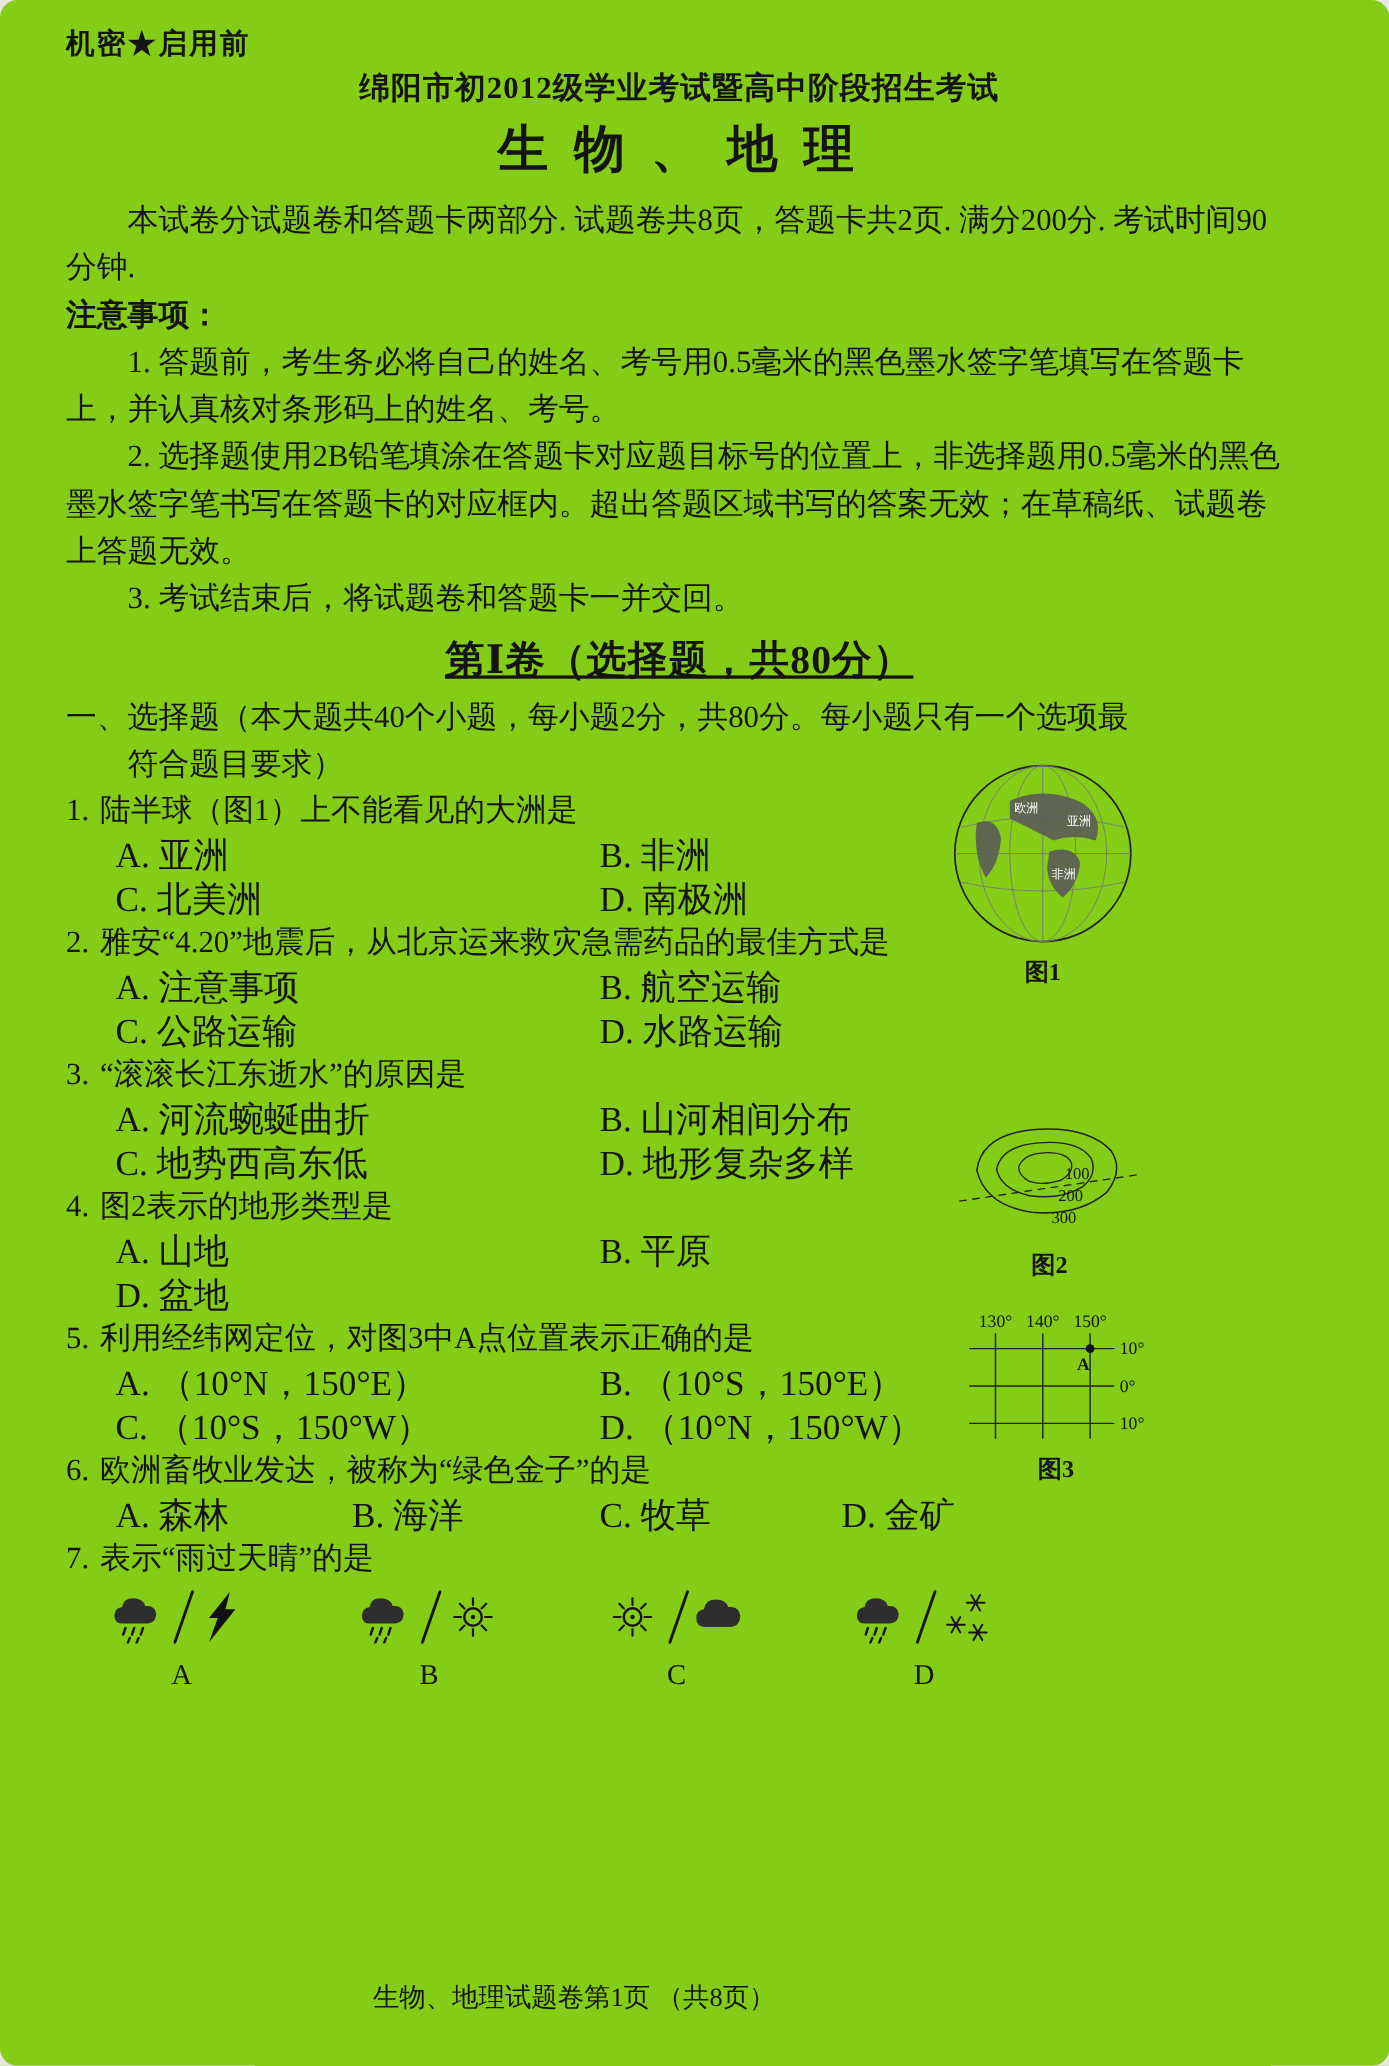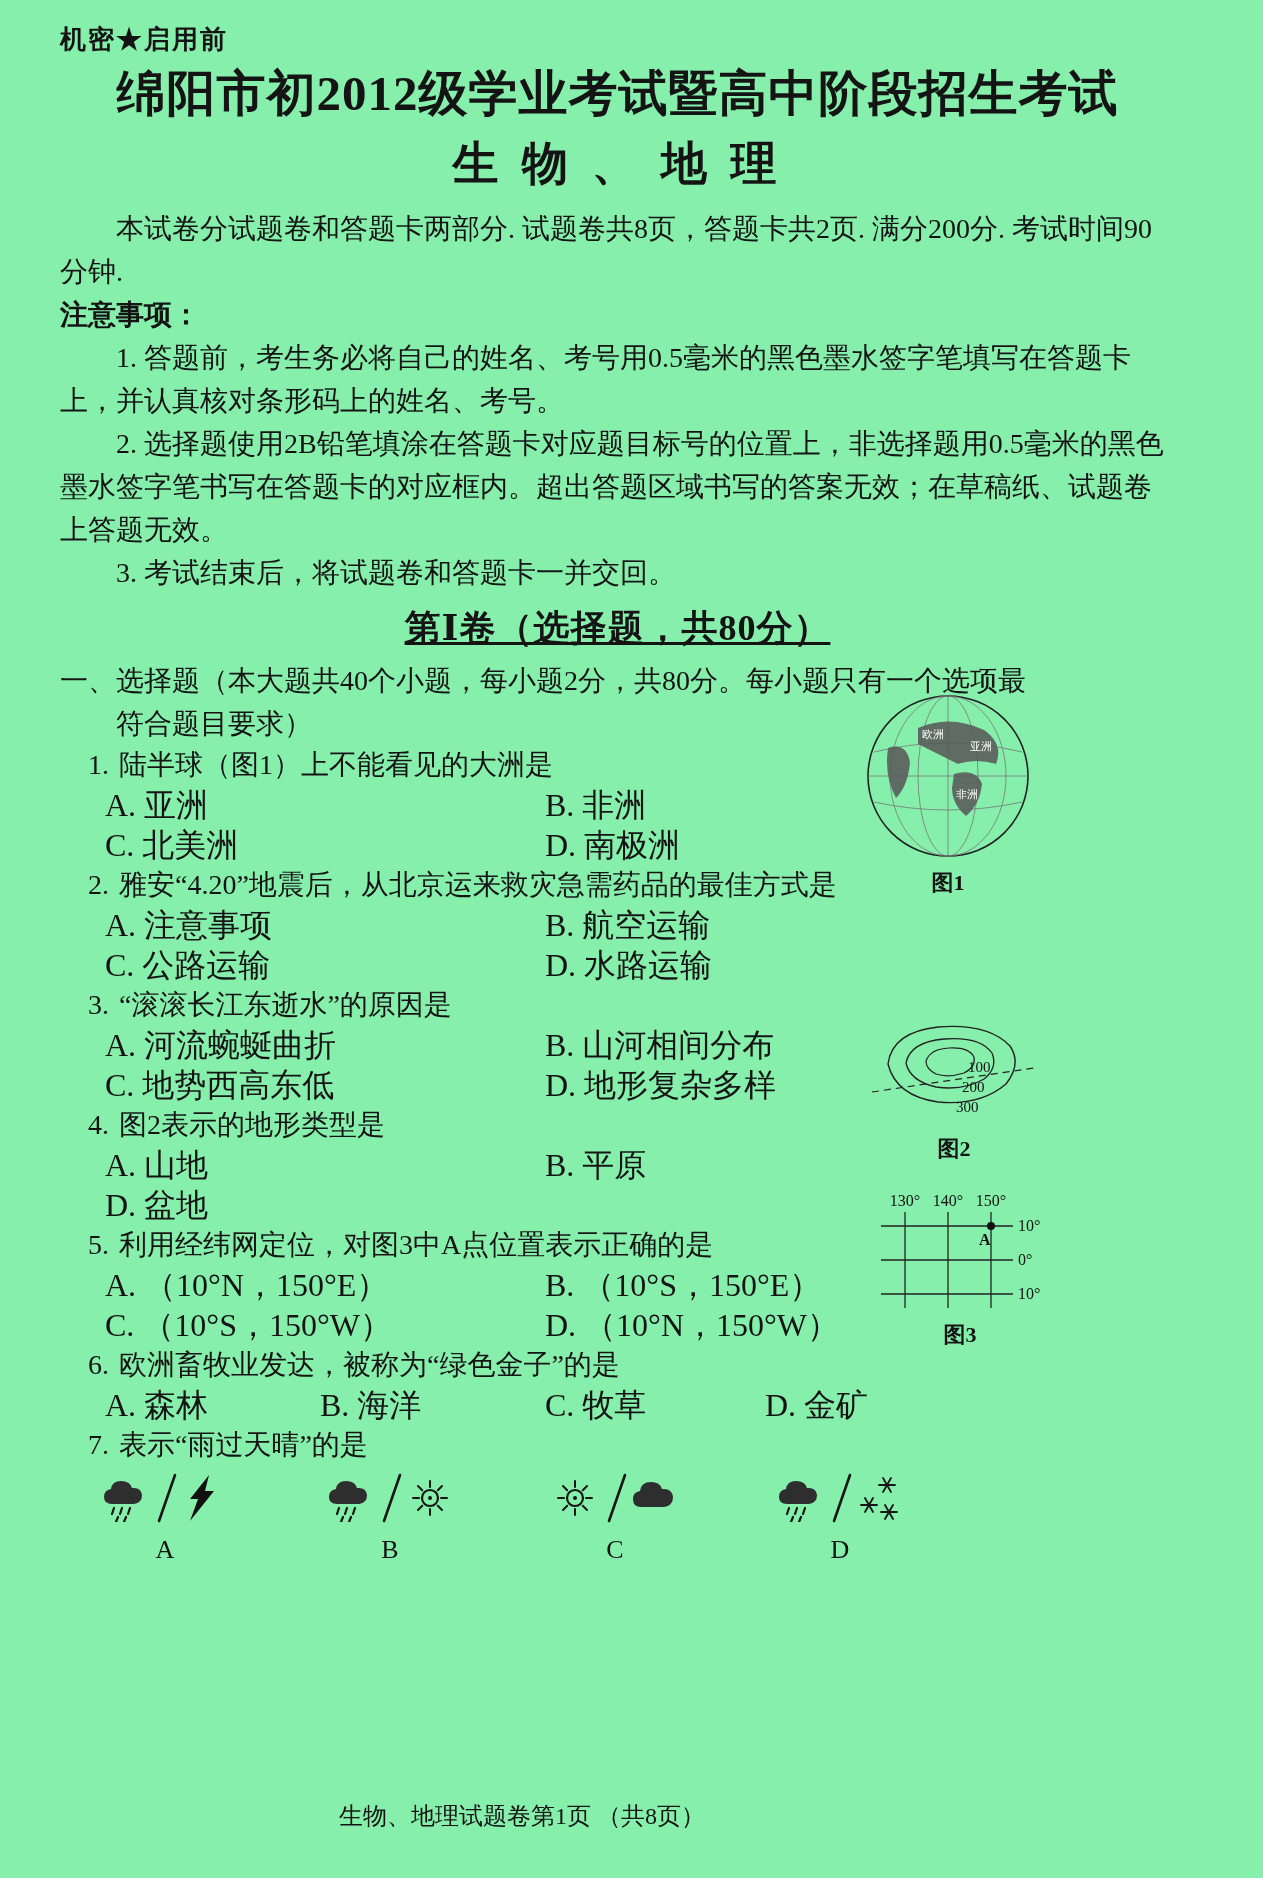--- a/index.html
+++ b/index.html
@@ -1,28 +1,28 @@
 <!DOCTYPE html>
 <html><head>
 <meta charset="utf-8">
 <style>
   * { margin:0; padding:0; box-sizing:border-box; }
   html,body { width:1263px; height:1878px; }
   body { background:#e9e7e2; font-family:"Liberation Serif","DejaVu Serif",serif; color:#141414; }
-  .page { position:relative; width:1263px; height:1878px; background:#86efac; overflow:hidden; padding:22px 88px 0 60px; }
+  .page { position:relative; width:1263px; height:1878px; background:#84cc16; overflow:hidden; padding:22px 88px 0 60px;border-radius:16px; }
   .classification { font-size:26px; font-weight:bold; letter-spacing:2px; }
-  .title { font-size:49px; font-weight:bold; text-align:center; margin-top:4px; letter-spacing:1px; }
+  .title { font-size:28px; font-weight:bold; text-align:center; margin-top:4px; letter-spacing:1px; }
   .subject { font-size:46px; font-weight:bold; text-align:center; margin-top:6px; letter-spacing:6px; }
   p, .notes-heading { font-size:28px; line-height:43px; }
   .intro { margin-top:12px; text-indent:56px; }
   .notes-heading { font-weight:bold; }
   .note { text-indent:56px; }
   .section-title { font-size:36px; font-weight:bold; text-align:center; margin:10px 0 6px 0; letter-spacing:1px;text-decoration:underline; }
   .instruction { padding-left:56px; text-indent:-56px; max-width:990px; }
-  .q-line { font-size:28px; line-height:40px;margin-left:28px; }
+  .q-line { font-size:28px; line-height:40px; }
   .q-num { display:inline-block; margin-right:10px; }
   .opt { font-size:32px; line-height:40px; }
   .opts.two-col { display:grid; grid-template-columns:440px auto; padding-left:45px; }
   .opts.four-col { display:grid; grid-template-columns:215px 225px 220px auto; padding-left:45px; }
   .figure { position:absolute; text-align:center; }
   .fig1 { left:858px; top:690px; width:180px; }
   .fig2 { left:866px; top:1016px; width:176px; }
   .fig3 { left:872px; top:1192px; width:176px; }
   .fig-caption { font-size:22px; font-weight:bold; margin-top:2px; }
   .weather-row { display:flex; padding-left:35px; margin-top:4px; }

